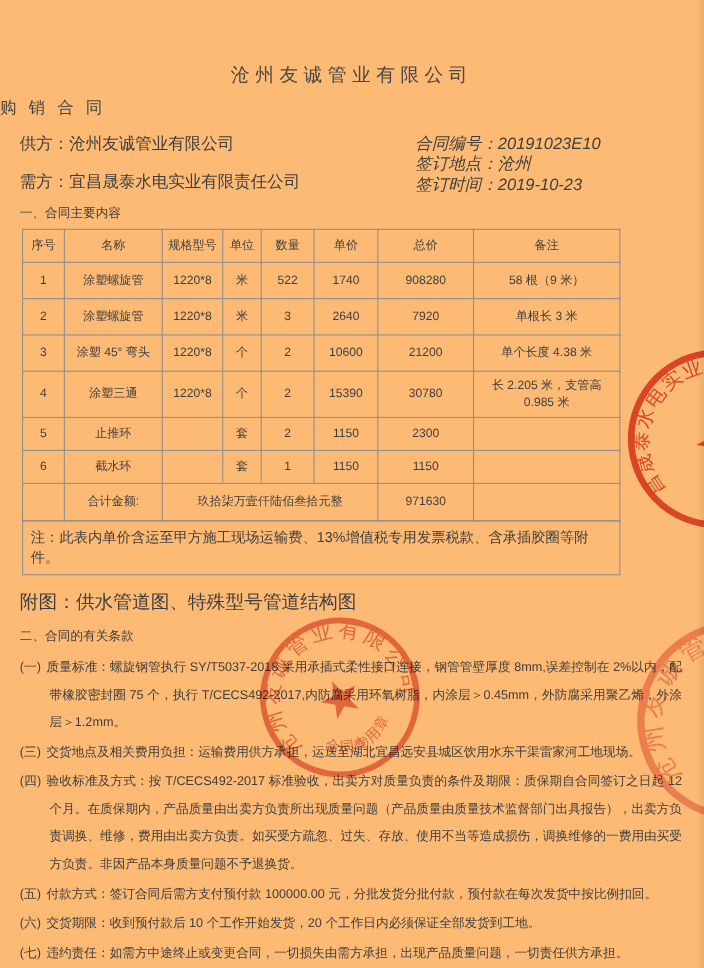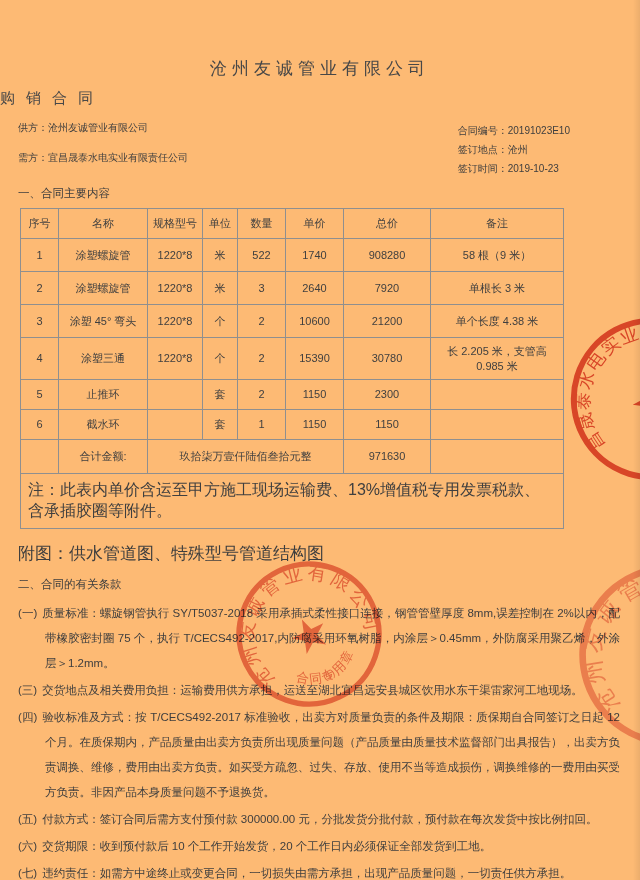--- a/index.html
+++ b/index.html
@@ -8,38 +8,38 @@
     background:#fdba74;color:#3c3c3c;
     font-family:"Liberation Sans","DejaVu Sans",sans-serif;
   }
   
   .company-title{margin:0;padding-top:57px;text-align:center;
     font-size:17px;font-weight:normal;letter-spacing:5px;color:#474747;}
   .doc-title{margin:9px 0 0;text-align:left;font-size:15px;font-weight:normal;
     letter-spacing:11px;color:#474747;}
   
   .info{display:flex;justify-content:space-between;margin:13px 18px 0;}
-  .info p{margin:0;font-size:10px;color:#3e3e3e;}
+  .info p{margin:0;font-size:15px;color:#3e3e3e;}
   .info-left .supplier-line{margin-bottom:16px;}
   .info-right p{line-height:19px;}
-  .info-right{margin-right:52px;}
+  .info-right{margin-right:76px;font-style:italic;}
   
   .sec-heading{margin:8px 0 0 18px;font-size:11.5px;color:#3e3e3e;}
   
   .items-table{border-collapse:collapse;margin:7px 0 0 20px;table-layout:fixed;width:544px;}
   .items-table td,.items-table th{
     border:1px solid #8f8f8f;font-size:11px;font-weight:normal;
     text-align:center;vertical-align:middle;padding:1px 2px;color:#3f3f3f;line-height:1.35;}
   .items-table thead tr{height:30px;}
   .items-table tbody tr{height:33px;}
   .items-table tbody tr.tall{height:42px;}
   .items-table tbody tr.short{height:30px;}
   .items-table tr.total-row{height:34px;margin-left:14px;}
   .note-box{width:528px;margin:-1px 0 0 20px;border:1px solid #8f8f8f;
-    padding:6px 7px;font-size:16px;color:#3f3f3f;}
+    padding:6px 7px;font-size:13px;color:#3f3f3f;}
   .attachment-line{margin:13px 0 0 18px;font-size:17px;color:#3e3e3e;}
   
   .clauses{margin:9px 18px 0;width:602px;}
   .clauses p{margin:0 0 2px;font-size:11.5px;line-height:25px;color:#3e3e3e;
     text-align:justify;padding-left:27px;text-indent:-27px;}
   .clause-label{margin-right:5px;}
   
   .seal{position:absolute;mix-blend-mode:multiply;pointer-events:none;}
   .seal-buyer{left:567px;top:314px;width:170px;height:170px;transform:rotate(-28deg);opacity:.82;}
   .seal-supplier-main{left:233px;top:558px;width:152px;height:152px;transform:rotate(-26deg);opacity:.60;}
@@ -174,21 +174,21 @@
   <div class="note-box">注：此表内单价含运至甲方施工现场运输费、13%增值税专用发票税款、含承插胶圈等附件。</div>
 
   <div class="attachment-line">附图：供水管道图、特殊型号管道结构图</div>
 
   <div class="sec-heading" style="margin-top:12px;">二、合同的有关条款</div>
 
   <div class="clauses">
     <p><span class="clause-label">(一)</span><span>质量标准：螺旋钢管执行 SY/T5037-2018 采用承插式柔性接口连接，钢管管壁厚度 8mm,误差控制在 2%以内，配带橡胶密封圈 75 个，执行 T/CECS492-2017,内防腐采用环氧树脂，内涂层＞0.45mm，外防腐采用聚乙烯，外涂层＞1.2mm。</span></p>
     <p><span class="clause-label">(三)</span><span>交货地点及相关费用负担：运输费用供方承担，运送至湖北宜昌远安县城区饮用水东干渠雷家河工地现场。</span></p>
     <p><span class="clause-label">(四)</span><span>验收标准及方式：按 T/CECS492-2017 标准验收，出卖方对质量负责的条件及期限：质保期自合同签订之日起 12 个月。在质保期内，产品质量由出卖方负责所出现质量问题（产品质量由质量技术监督部门出具报告），出卖方负责调换、维修，费用由出卖方负责。如买受方疏忽、过失、存放、使用不当等造成损伤，调换维修的一费用由买受方负责。非因产品本身质量问题不予退换货。</span></p>
-    <p><span class="clause-label">(五)</span><span>付款方式：签订合同后需方支付预付款 300000.00 元，分批发货分批付款，预付款在每次发货中按比例扣回。</span></p>
+    <p><span class="clause-label">(五)</span><span>付款方式：签订合同后需方支付预付款 100000.00 元，分批发货分批付款，预付款在每次发货中按比例扣回。</span></p>
     <p><span class="clause-label">(六)</span><span>交货期限：收到预付款后 10 个工作开始发货，20 个工作日内必须保证全部发货到工地。</span></p>
     <p><span class="clause-label">(七)</span><span>违约责任：如需方中途终止或变更合同，一切损失由需方承担，出现产品质量问题，一切责任供方承担。</span></p>
   </div>
 
   <svg class="seal seal-buyer" viewBox="0 0 200 200">
     <defs>
       <path id="a-top" d="M 28,128 A 76,76 0 1 1 172,128"></path>
       <path id="a-bot" d="M 50,140 A 60,60 0 0 0 150,140"></path>
     </defs>
     <circle class="seal-ring" cx="100" cy="100" r="92" stroke="#d23b2e"></circle>

